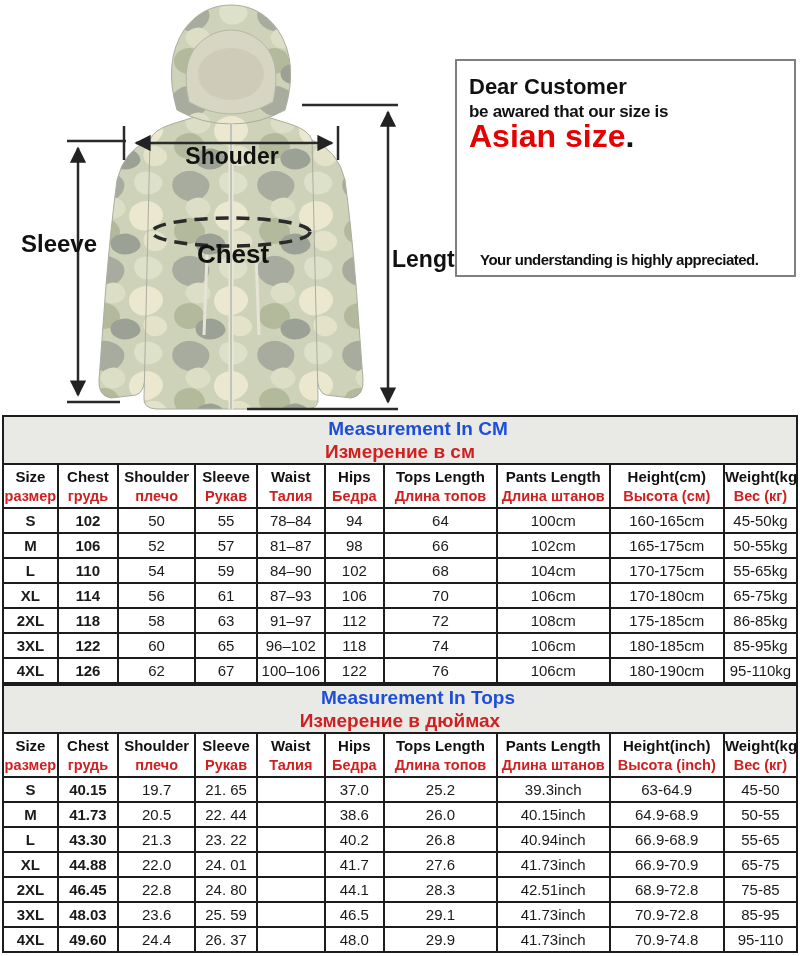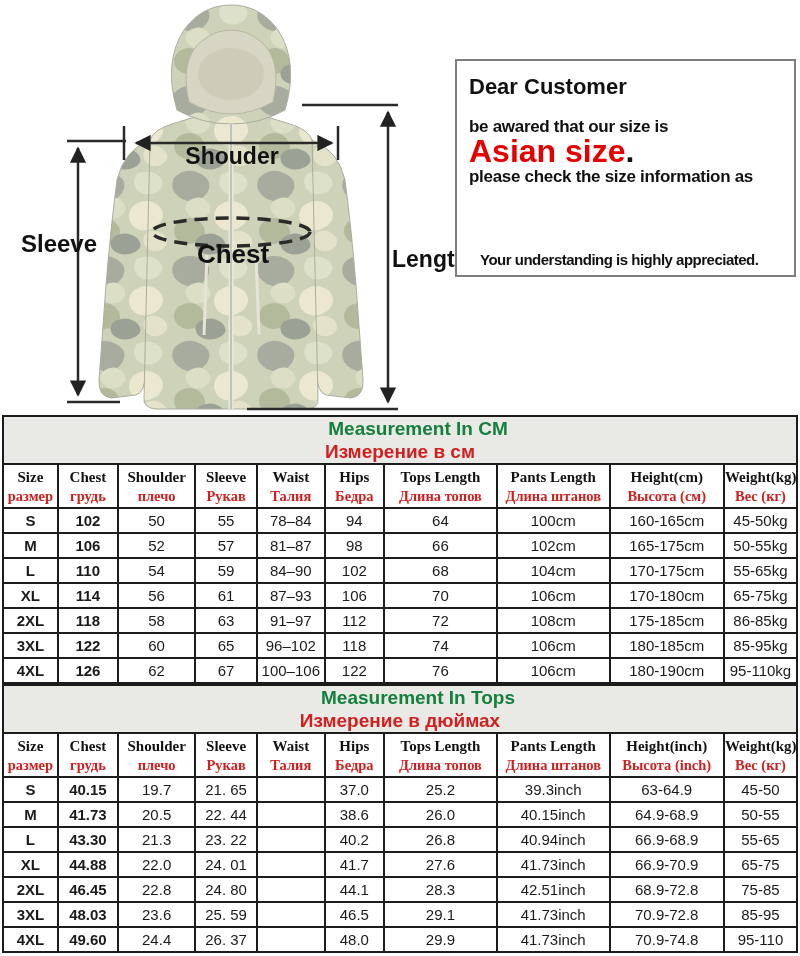--- a/index.html
+++ b/index.html
@@ -6,36 +6,36 @@
   html,body { background:#ffffff; }
   body { font-family:"Liberation Sans", sans-serif; }
   #page { position:relative; width:800px; height:956px; background:#fff; overflow:hidden; }
 
   
   .top { position:relative; width:800px; height:415px; }
   .top svg { position:absolute; left:0; top:0; }
 
   .notice { position:absolute; left:455px; top:59px; width:341px; height:218px;
             border:2px solid #7f7f7f; background:#fff; padding:13px 12px 8px 12px; }
-  .notice-title { font-size:22px; font-weight:700; color:#111; margin-bottom:15px; }
+  .notice-title { font-size:22px; font-weight:700; color:#111; }
   .notice-line  { font-size:17px; font-weight:700; color:#111; line-height:23px;
                   letter-spacing:-0.3px; white-space:nowrap; }
   .asian-line   { font-size:32px; font-weight:700; color:#111; line-height:27px; }
   .asian-red    { color:#e60000; }
   .notice-footer{ position:absolute; left:23px; bottom:7px; font-size:15px; font-weight:700;
                   color:#111; letter-spacing:-0.5px; white-space:nowrap; }
 
   
   .size-table { width:796px; margin-left:2px; border-collapse:collapse; table-layout:fixed; background:#fff; }
   .size-table th, .size-table td { border:2px solid #1c1c1c; text-align:center; vertical-align:middle;
                                    overflow:hidden; padding:0; }
   .title-row td { background:#e9e9e6; height:48px; }
-  .tt-en { font-size:19px; font-weight:700; color:#15803d; line-height:24px;margin-left:36px; }
+  .tt-en { font-size:19px; font-weight:700; color:#1d4ed8; line-height:24px;margin-left:36px; }
   .tt-ru { font-size:19px; font-weight:700; color:#d02020; line-height:22px; }
-  .head-row th { height:44px; background:#fff;font-family:Liberation Serif, serif; }
+  .head-row th { height:44px; background:#fff; }
   .h-en { font-size:15px; font-weight:700; color:#111; line-height:20px; }
   .h-ru { font-size:14.5px; font-weight:700; color:#d02020; line-height:19px; }
   .size-table tbody td.data-cell { height:25px; font-size:15px; color:#1a1a1a; }
   .c-size  { font-weight:700; font-size:15px; }
   .c-chest { font-weight:700; font-size:16px; }
 </style>
 </head>
 <body>
 
 <div id="page">
@@ -93,21 +93,20 @@
         <text x="21" y="252" font-size="24">Sleeve</text>
         <text x="233" y="263" font-size="26" text-anchor="middle">Chest</text>
         <text x="392" y="267" font-size="23">Length</text>
       </g>
     </svg>
 
     <div class="notice">
       <div class="notice-title">Dear Customer</div>
       <div class="notice-line">be awared that our size is</div>
       <div class="asian-line"><span class="asian-red">Asian size</span><span>.</span></div>
-      <div class="notice-line">please check the size information as</div>
       <div class="notice-footer">Your understanding is highly appreciated.</div>
     </div>
   </div>
 
   <table class="size-table">
       <colgroup>
         <col style="width: 6.9%;">
         <col style="width: 7.6%;">
         <col style="width: 9.7%;">
         <col style="width: 7.8%;">

